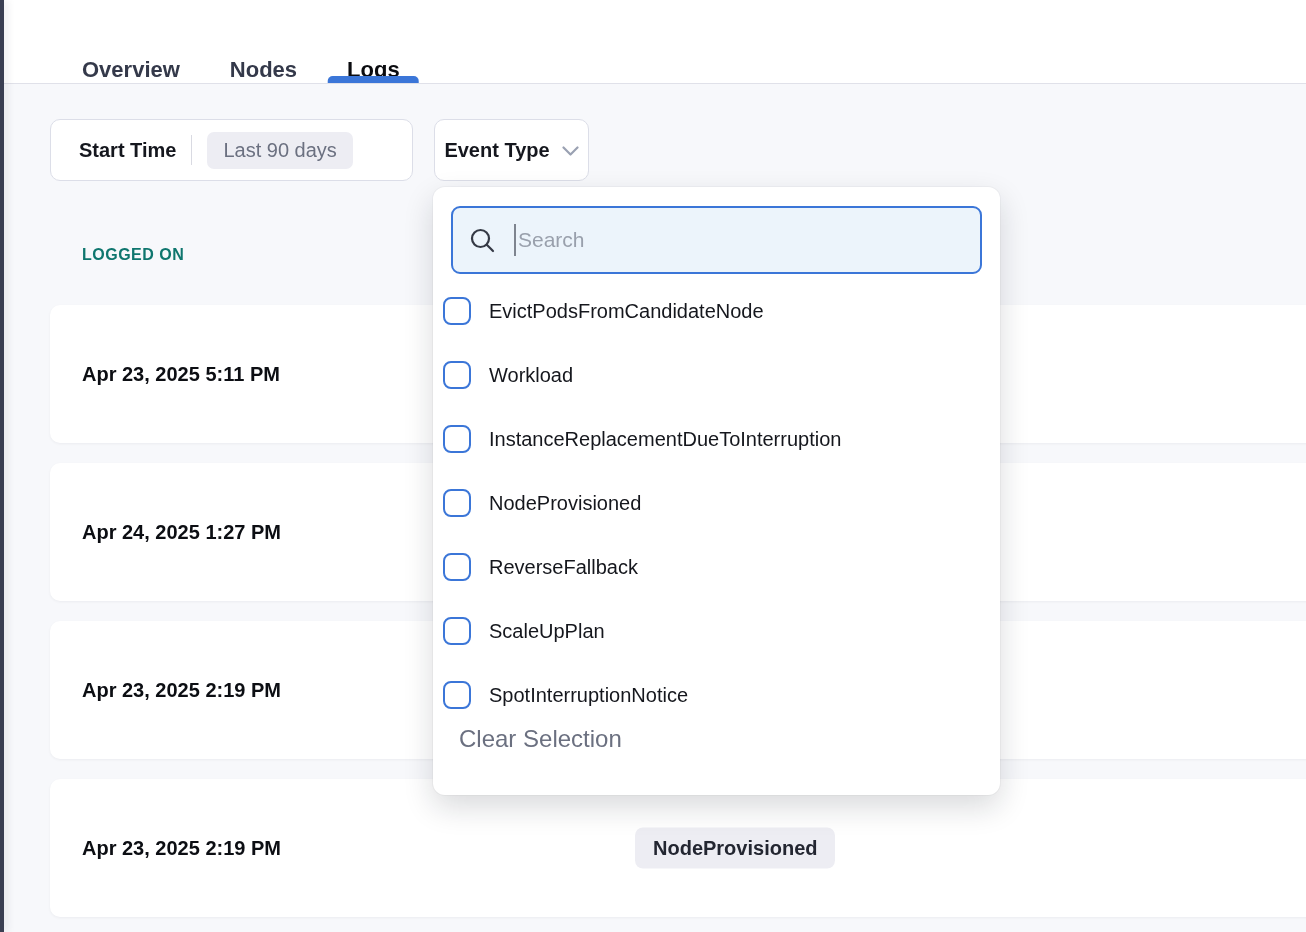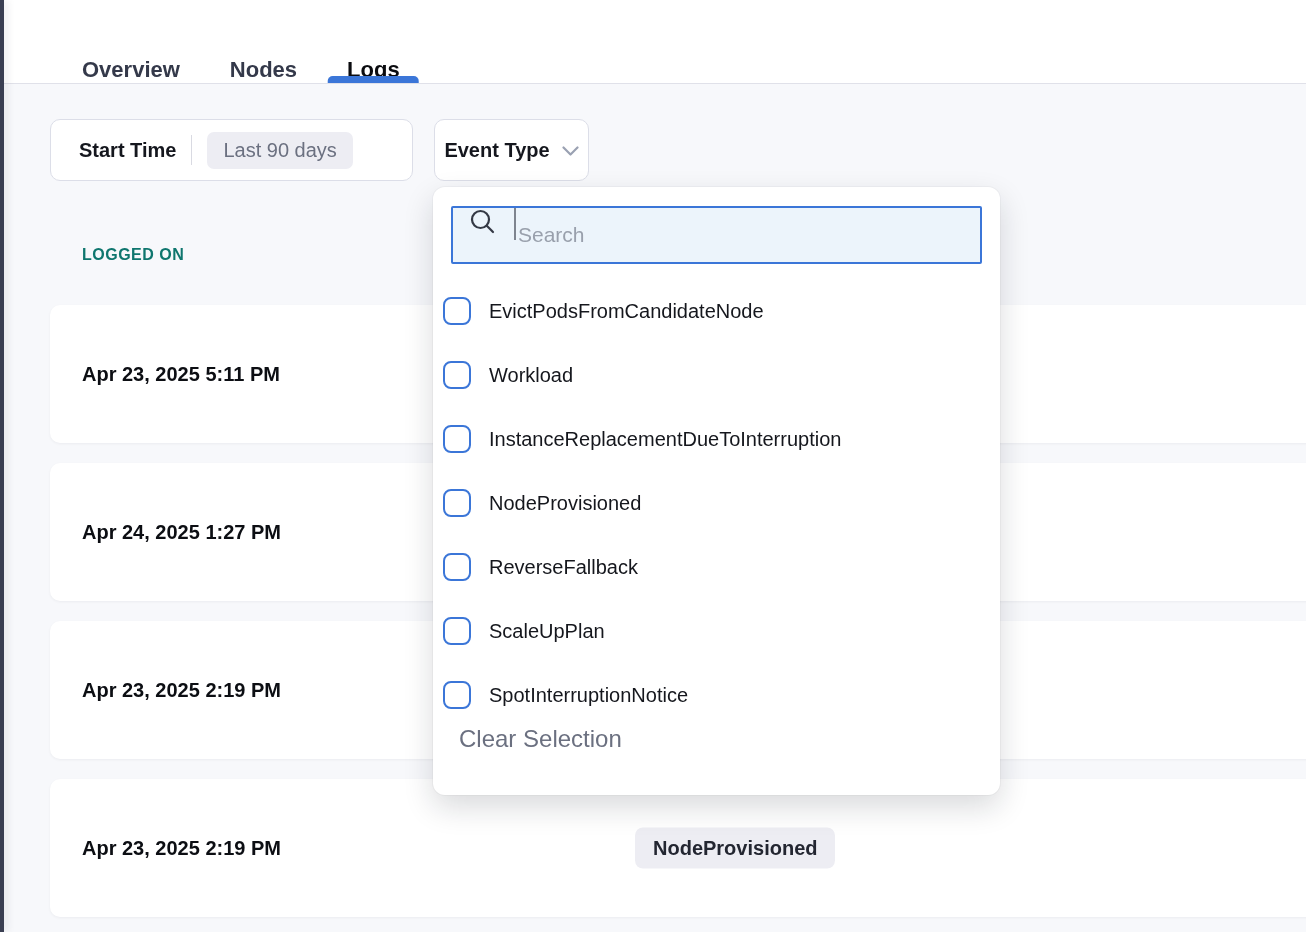--- a/index.html
+++ b/index.html
@@ -93,24 +93,24 @@
   }
 
   
   .dropdown {
     position:absolute; left:433px; top:187px; width:567px; height:608px;
     background:var(--card-bg,#fff); border-radius:12px;
     box-shadow:0 12px 30px rgba(16,24,40,0.16), 0 0 0 1px rgba(16,24,40,0.03);
     z-index:20;
   }
   .search-wrap {
-    position:absolute; left:18px; right:18px; top:19px; height:58px;
-    border:2px solid var(--accent,#3b76d8); border-radius:2px;
+    position:absolute; left:18px; right:18px; top:19px; height:68px;
+    border:2px solid var(--accent,#3b76d8); border-radius:9px;
     background:var(--search-bg,#ecf4fb);
-    display:flex; 
+    display:flex; align-items:center;
   }
   .search-icon { flex:none; margin-left:16px; }
   .search-caret {
     flex:none; width:2px; height:32px; background:#7e848f; margin-left:18px;
   }
   .search-input {
     flex:1; border:none; outline:none; background:transparent;
     font-family:"Liberation Sans", sans-serif;
     font-size:21px; color:#2a2e38; padding:0 12px 0 2px; height:100%;
   }

